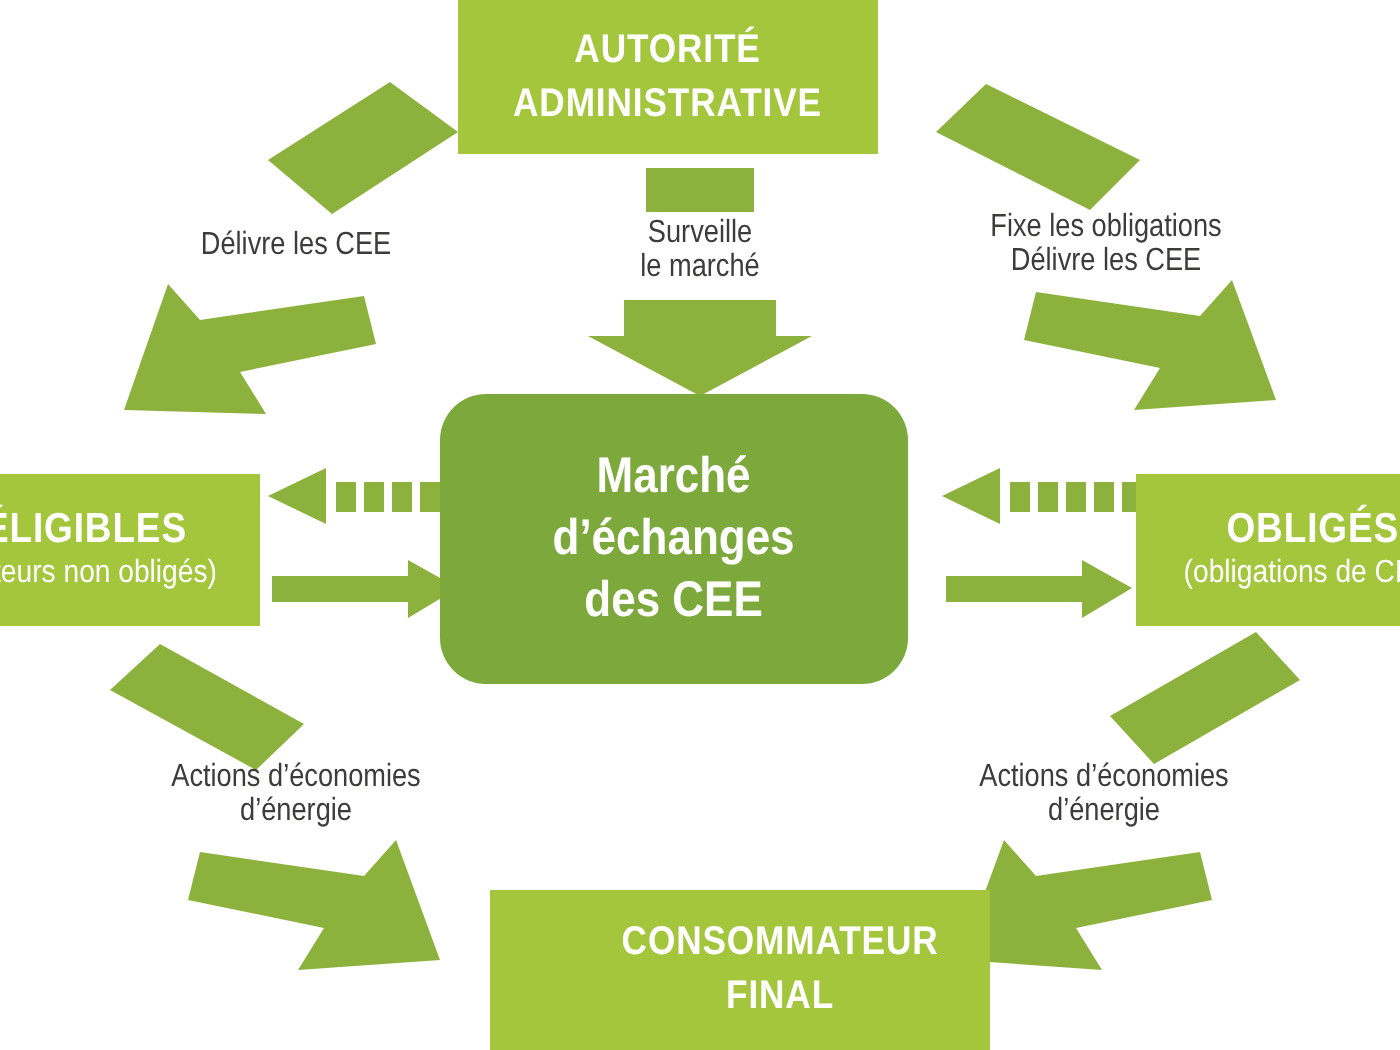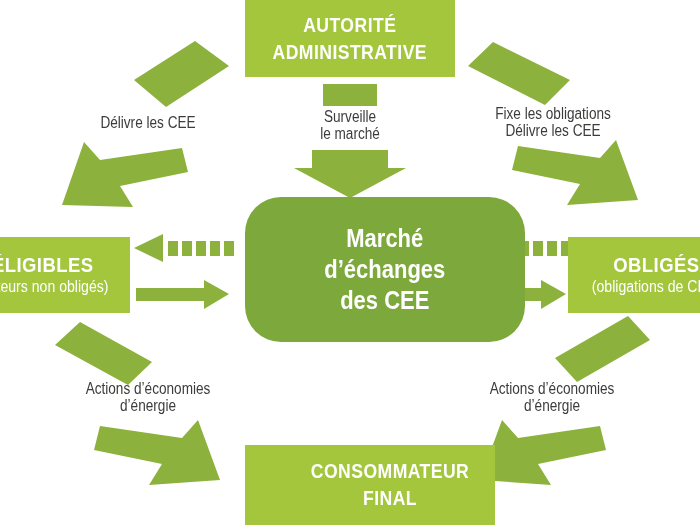--- a/index.html
+++ b/index.html
@@ -65,28 +65,28 @@
     <g>
       <polygon points="80,322 152,362 128,385 55,345"></polygon>
       <polygon points="220,480 198,420 182,438 100,426 94,450 162,464 149,485"></polygon>
     </g>
     <g>
       <polygon points="628,316 650,340 577,382 555,358"></polygon>
       <polygon points="480,480 502,420 518,438 600,426 606,450 538,464 551,485"></polygon>
     </g>
   </svg>
 
-  <div class="box" style="left:245px;top:0;width:210px;height:77px;">
+  <div class="box" style="left:229px;top:0;width:210px;height:77px;">
     <div class="inner t-authority">
       <div>AUTORITÉ</div>
       <div>ADMINISTRATIVE</div>
     </div>
   </div>
 
-  <div class="box box-market" style="left:245px;top:197px;width:280px;height:145px;">
+  <div class="box box-market" style="left:220px;top:197px;width:234px;height:145px;border-radius:23px;">
     <div class="inner t-market">
       <div>Marché</div>
       <div>d’échanges</div>
       <div>des CEE</div>
     </div>
   </div>
 
   <div class="box" style="left:-45px;top:237px;width:175px;height:76px;">
     <div class="inner">
       <div class="t-side-title">ÉLIGIBLES</div>

